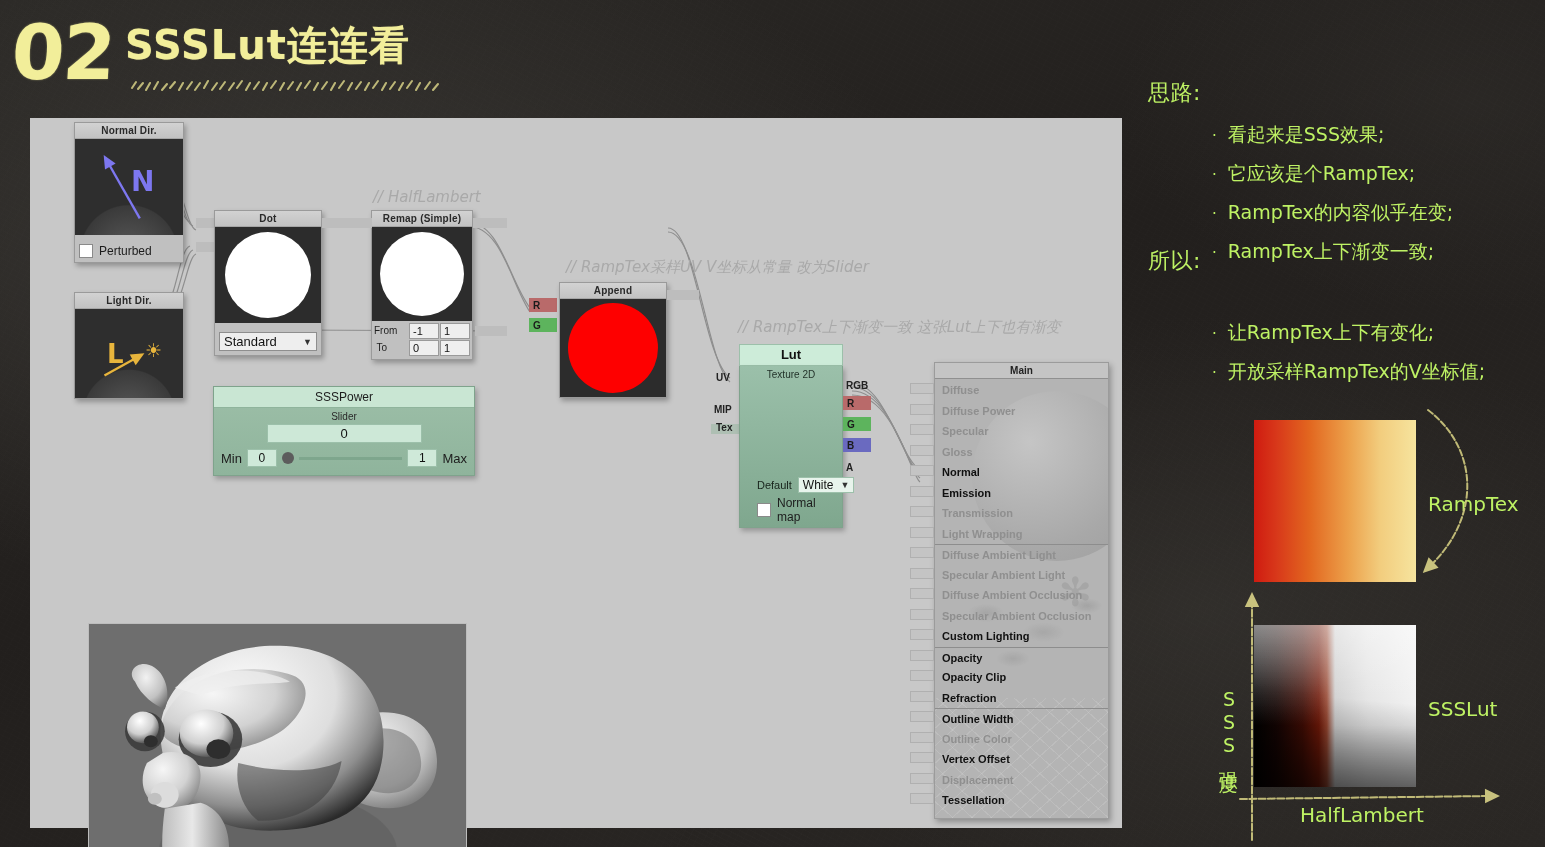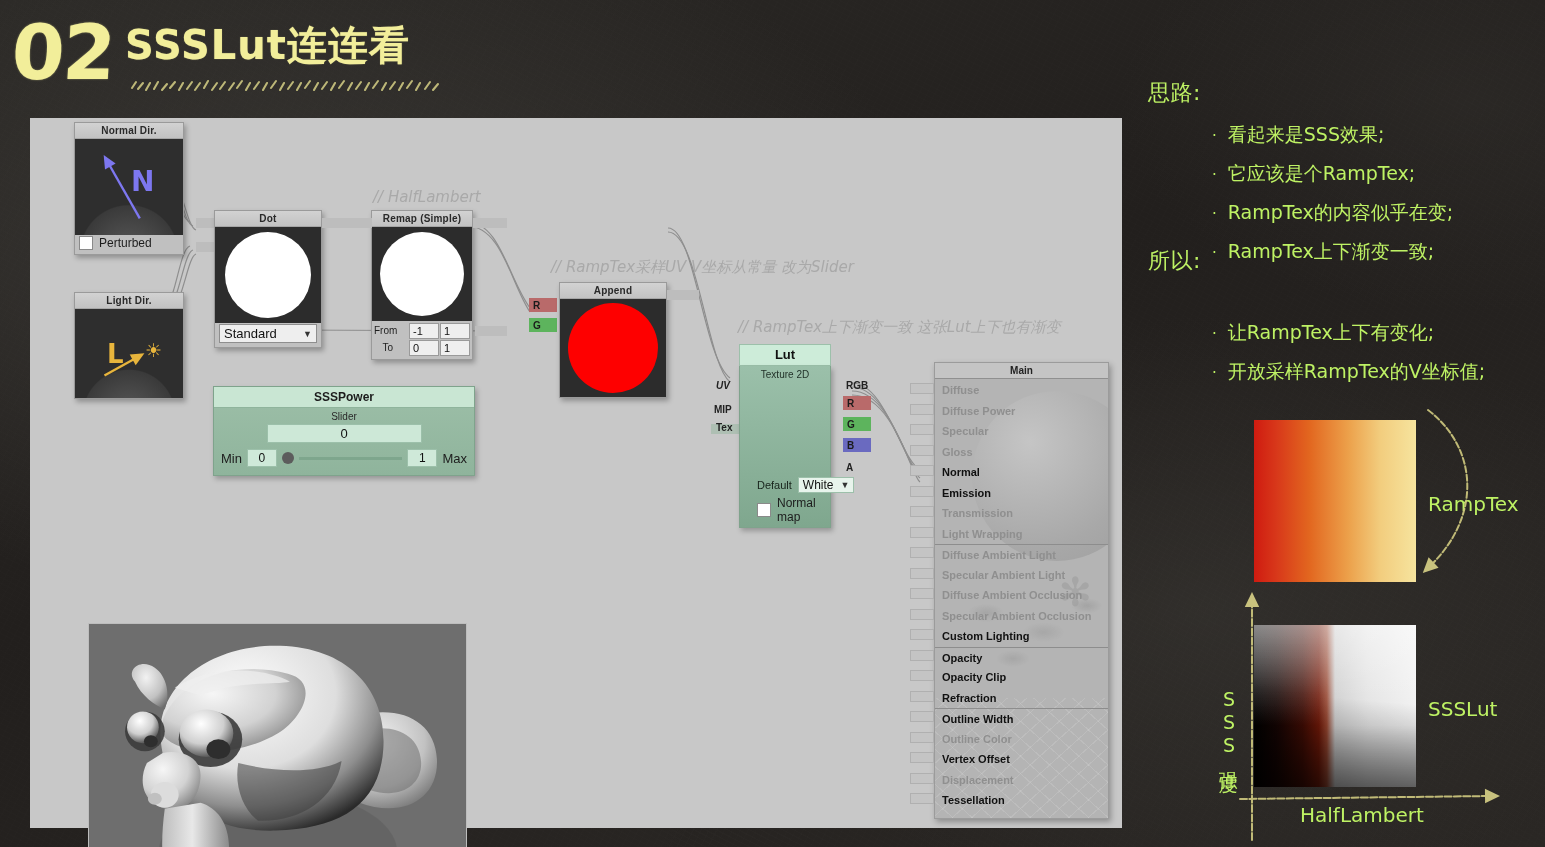--- a/index.html
+++ b/index.html
@@ -72,21 +72,21 @@
     background:#2c2c2c; margin:0; position:relative; overflow:hidden;
   }
   .circle-white {
     position:absolute; left:50%; top:50%; transform:translate(-50%,-50%);
     border-radius:50%; background:#fff;
   }
   .circle-red {
     position:absolute; left:50%; top:50%; transform:translate(-50%,-50%);
     border-radius:50%; background:#fe0000;
   }
-  .node-foot { padding:1px 4px 4px; }
+  .node-foot { padding:9px 4px 4px; }
   .checkrow { display:flex; align-items:center; gap:6px; font-size:12px; color:#1c1c1c; }
   .checkbox {
     width:14px; height:14px; background:#fff; border:1px solid #8a8a8a; flex:none;
   }
   .dropdown {
     display:flex; align-items:center; justify-content:space-between;
     background:#eee; border:1px solid #8e8e8e; font-size:13px; color:#111;
     padding:1px 4px;
   }
   .caret { font-size:9px; color:#333; }
@@ -95,32 +95,32 @@
   .dirprev {
     background:radial-gradient(circle at 50% 120%, #5a5a5a 0%, #3a3a3a 38%, #2e2e2e 39%, #2e2e2e 100%);
     position:relative; overflow:hidden;
   }
   .glyph-N { position:absolute; font-size:28px; font-weight:bold; color:#7d77f0; font-family:"DejaVu Sans", sans-serif;}
   .glyph-L { position:absolute; font-size:26px; font-weight:bold; color:#e8b53c; font-family:"DejaVu Sans", sans-serif;}
   .sun { position:absolute; color:#e8b53c; font-size:19px; }
 
   
   .remap-grid { display:grid; grid-template-columns:34px 1fr 1fr; gap:1px; padding:2px 2px 3px; }
-  .remap-lbl { font-size:10px; color:#1e1e1e; text-align:right; padding-right:15px; line-height:15px; }
+  .remap-lbl { font-size:10px; color:#1e1e1e; text-align:right; padding-right:21px; line-height:15px; }
   .remap-val { background:#efefef; border:1px solid #9a9a9a; font-size:11px; color:#111; padding:0 3px; line-height:14px; }
 
   
   .gnode {
     position:absolute;
     background:linear-gradient(#9dbfa8,#8fb49c);
     border:1px solid #7fa38c;
     box-shadow:2px 3px 5px rgba(0,0,0,.25);
   }
   .gnode-title {
-    background:#c9e6d3; color:#1c1c1c; font-size:12px; font-weight:bold;
+    background:#c9e6d3; color:#1c1c1c; font-size:12px; font-weight:normal;
     text-align:center; padding:3px 0; border-bottom:1px solid #8fb49c;
   }
   .slider-lbl { text-align:center; font-size:10px; color:#2a2a2a; padding-top:3px; }
   .slider-val { background:#cde8d7; border:1px solid #9cc0aa; width:155px; margin:2px auto 0;
                 text-align:center; font-size:13px; color:#111; line-height:17px; }
   .minmax { display:flex; align-items:center; gap:5px; padding:6px 7px 8px; }
   .mm-lbl { font-size:13px; color:#1c1c1c; }
   .mm-field { background:#cfe9d9; border:1px solid #9cc0aa; font-size:12px; color:#111;
               width:30px; text-align:center; line-height:16px; }
   .track { flex:1; height:3px; background:#7ea68d; position:relative; }
@@ -418,45 +418,45 @@
       <span class="mm-lbl">Min</span>
       <span class="mm-field">0</span>
       <span class="knob"></span>
       <span class="track"></span>
       <span class="mm-field">1</span>
       <span class="mm-lbl">Max</span>
     </div>
   </div>
   <div class="stub" style="left:445px; top:208px; width:32px;"></div>
 
-  <div class="comment" style="left:521px; top:140px;">// RampTex采样UV V坐标从常量 改为Slider</div>
+  <div class="comment" style="left:536px; top:140px;">// RampTex采样UV V坐标从常量 改为Slider</div>
 
   <div class="port r" style="left:499px; top:180px; width:28px;">
     <span>R</span>
   </div>
   <div class="port g" style="left:499px; top:200px; width:28px;">
     <span>G</span>
   </div>
 
   <div class="node" style="left:529px; top:164px; width:108px;">
     <div class="node-title">Append</div>
     <div class="node-prev" style="height:98px;">
       <div class="circle-red" style="width:90px;height:90px;"></div>
     </div>
   </div>
   <div class="stub" style="left:637px; top:172px; width:32px;"></div>
 
   <div class="comment" style="left:708px; top:200px;">// RampTex上下渐变一致 这张Lut上下也有渐变</div>
 
-  <div class="plabel" style="left:686px; top:262px;font-style:italic;">UV</div>
+  <div class="plabel" style="left:686px; top:254px;">UV</div>
   <div class="plabel" style="left:684px; top:286px;">MIP</div>
   <div class="stub" style="left:681px; top:306px; width:28px; background:#aebfb3;"></div>
   <div class="plabel" style="left:686px; top:304px;">Tex</div>
 
-  <div class="texnode" style="left:709px; top:226px; width:92px;">
+  <div class="texnode" style="left:709px; top:226px; width:104px;">
     <div class="tt">Lut</div>
     <div class="texbody" style="height:162px;">
       <div class="texsub">Texture 2D</div>
       <div class="texfoot">
         <div class="defrow" style="margin-bottom:3px;">
           <span>Default</span>
           <span class="defsel">
             <span>White</span>
             <span class="caret">▼</span>
           </span>

